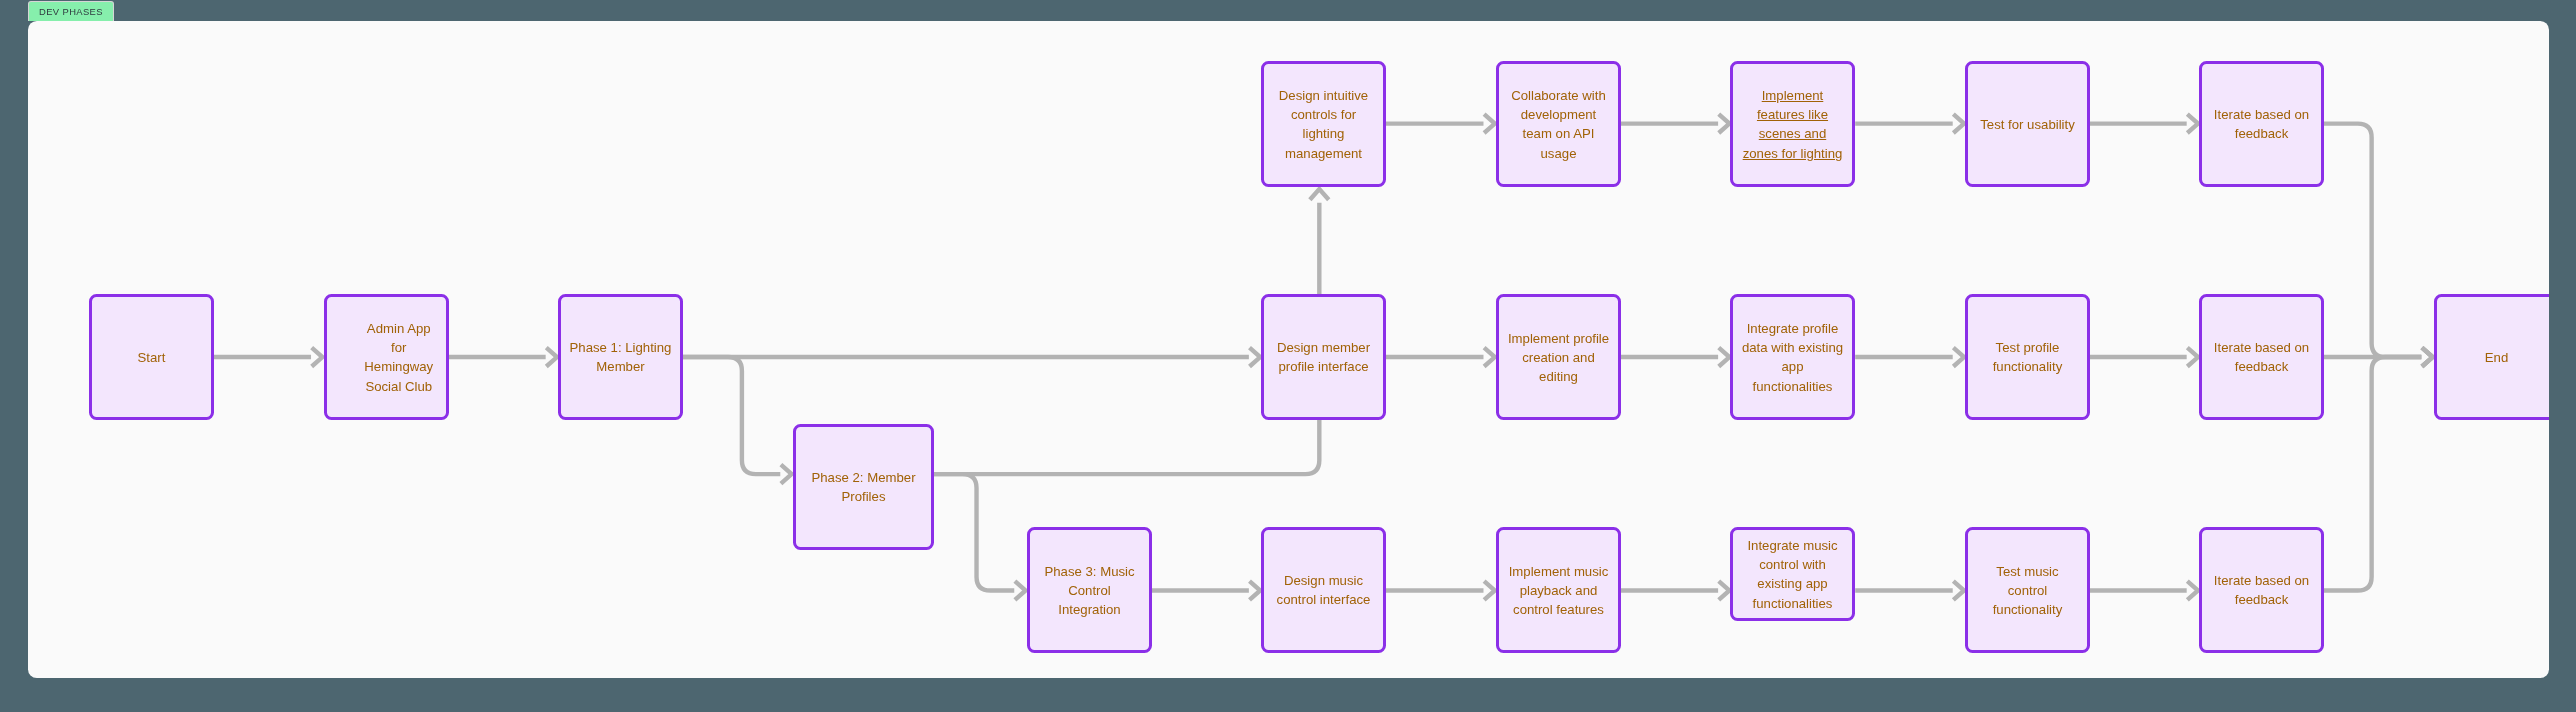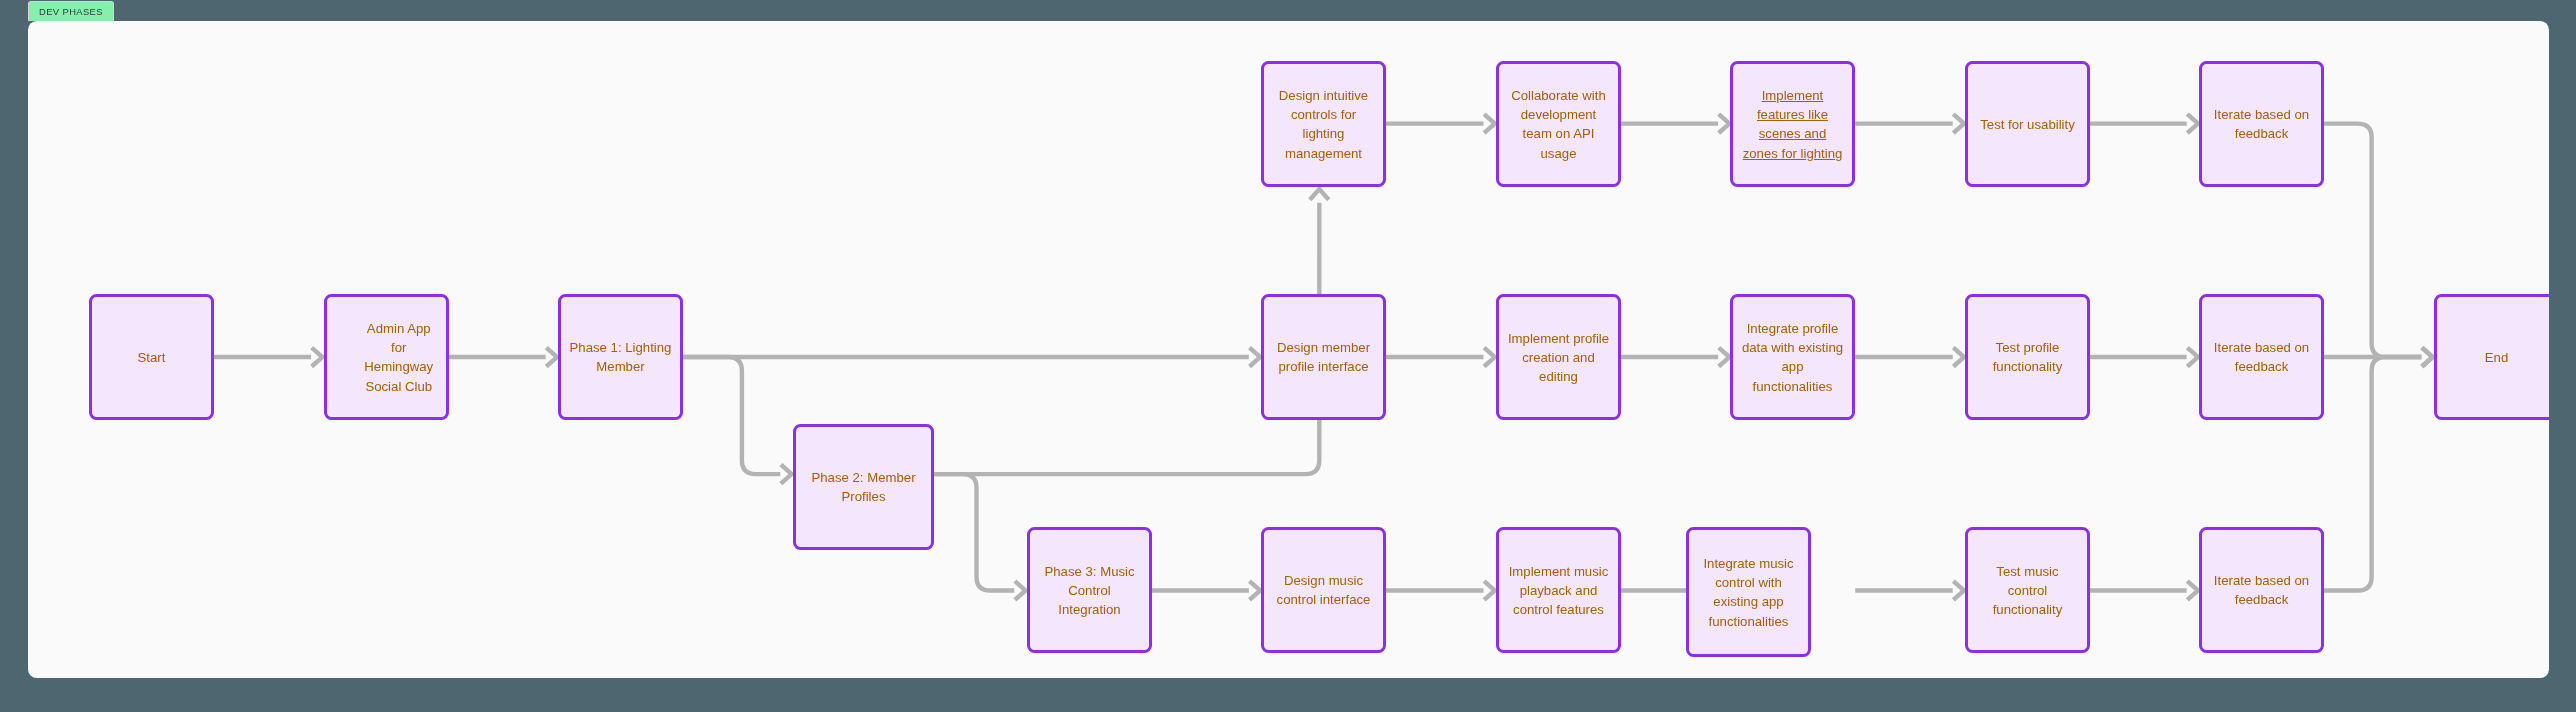--- a/index.html
+++ b/index.html
@@ -176,21 +176,21 @@
         </div>
         <div class="node" style="left: 2171px; top: 273px; width: 125px; height: 126px;">
           <span>Iterate based on feedback</span>
         </div>
         <div class="node" style="left: 1233px; top: 506px; width: 125px; height: 126px;">
           <span>Design music control interface</span>
         </div>
         <div class="node" style="left: 1468px; top: 506px; width: 125px; height: 126px;">
           <span>Implement music playback and control features</span>
         </div>
-        <div class="node" style="left: 1658px; top: 506px; width: 125px; height: 130px; text-align: center;">
+        <div class="node" style="left: 1702px; top: 506px; width: 125px; height: 94px; text-align: center;">
           <span>Integrate music control with existing app functionalities</span>
         </div>
         <div class="node" style="left: 1937px; top: 506px; width: 125px; height: 126px;">
           <span>Test music control functionality</span>
         </div>
         <div class="node" style="left: 2171px; top: 506px; width: 125px; height: 126px;">
           <span>Iterate based on feedback</span>
         </div>
         <div class="node" style="left: 2406px; top: 273px; width: 125px; height: 126px;">
           <span>End</span>

